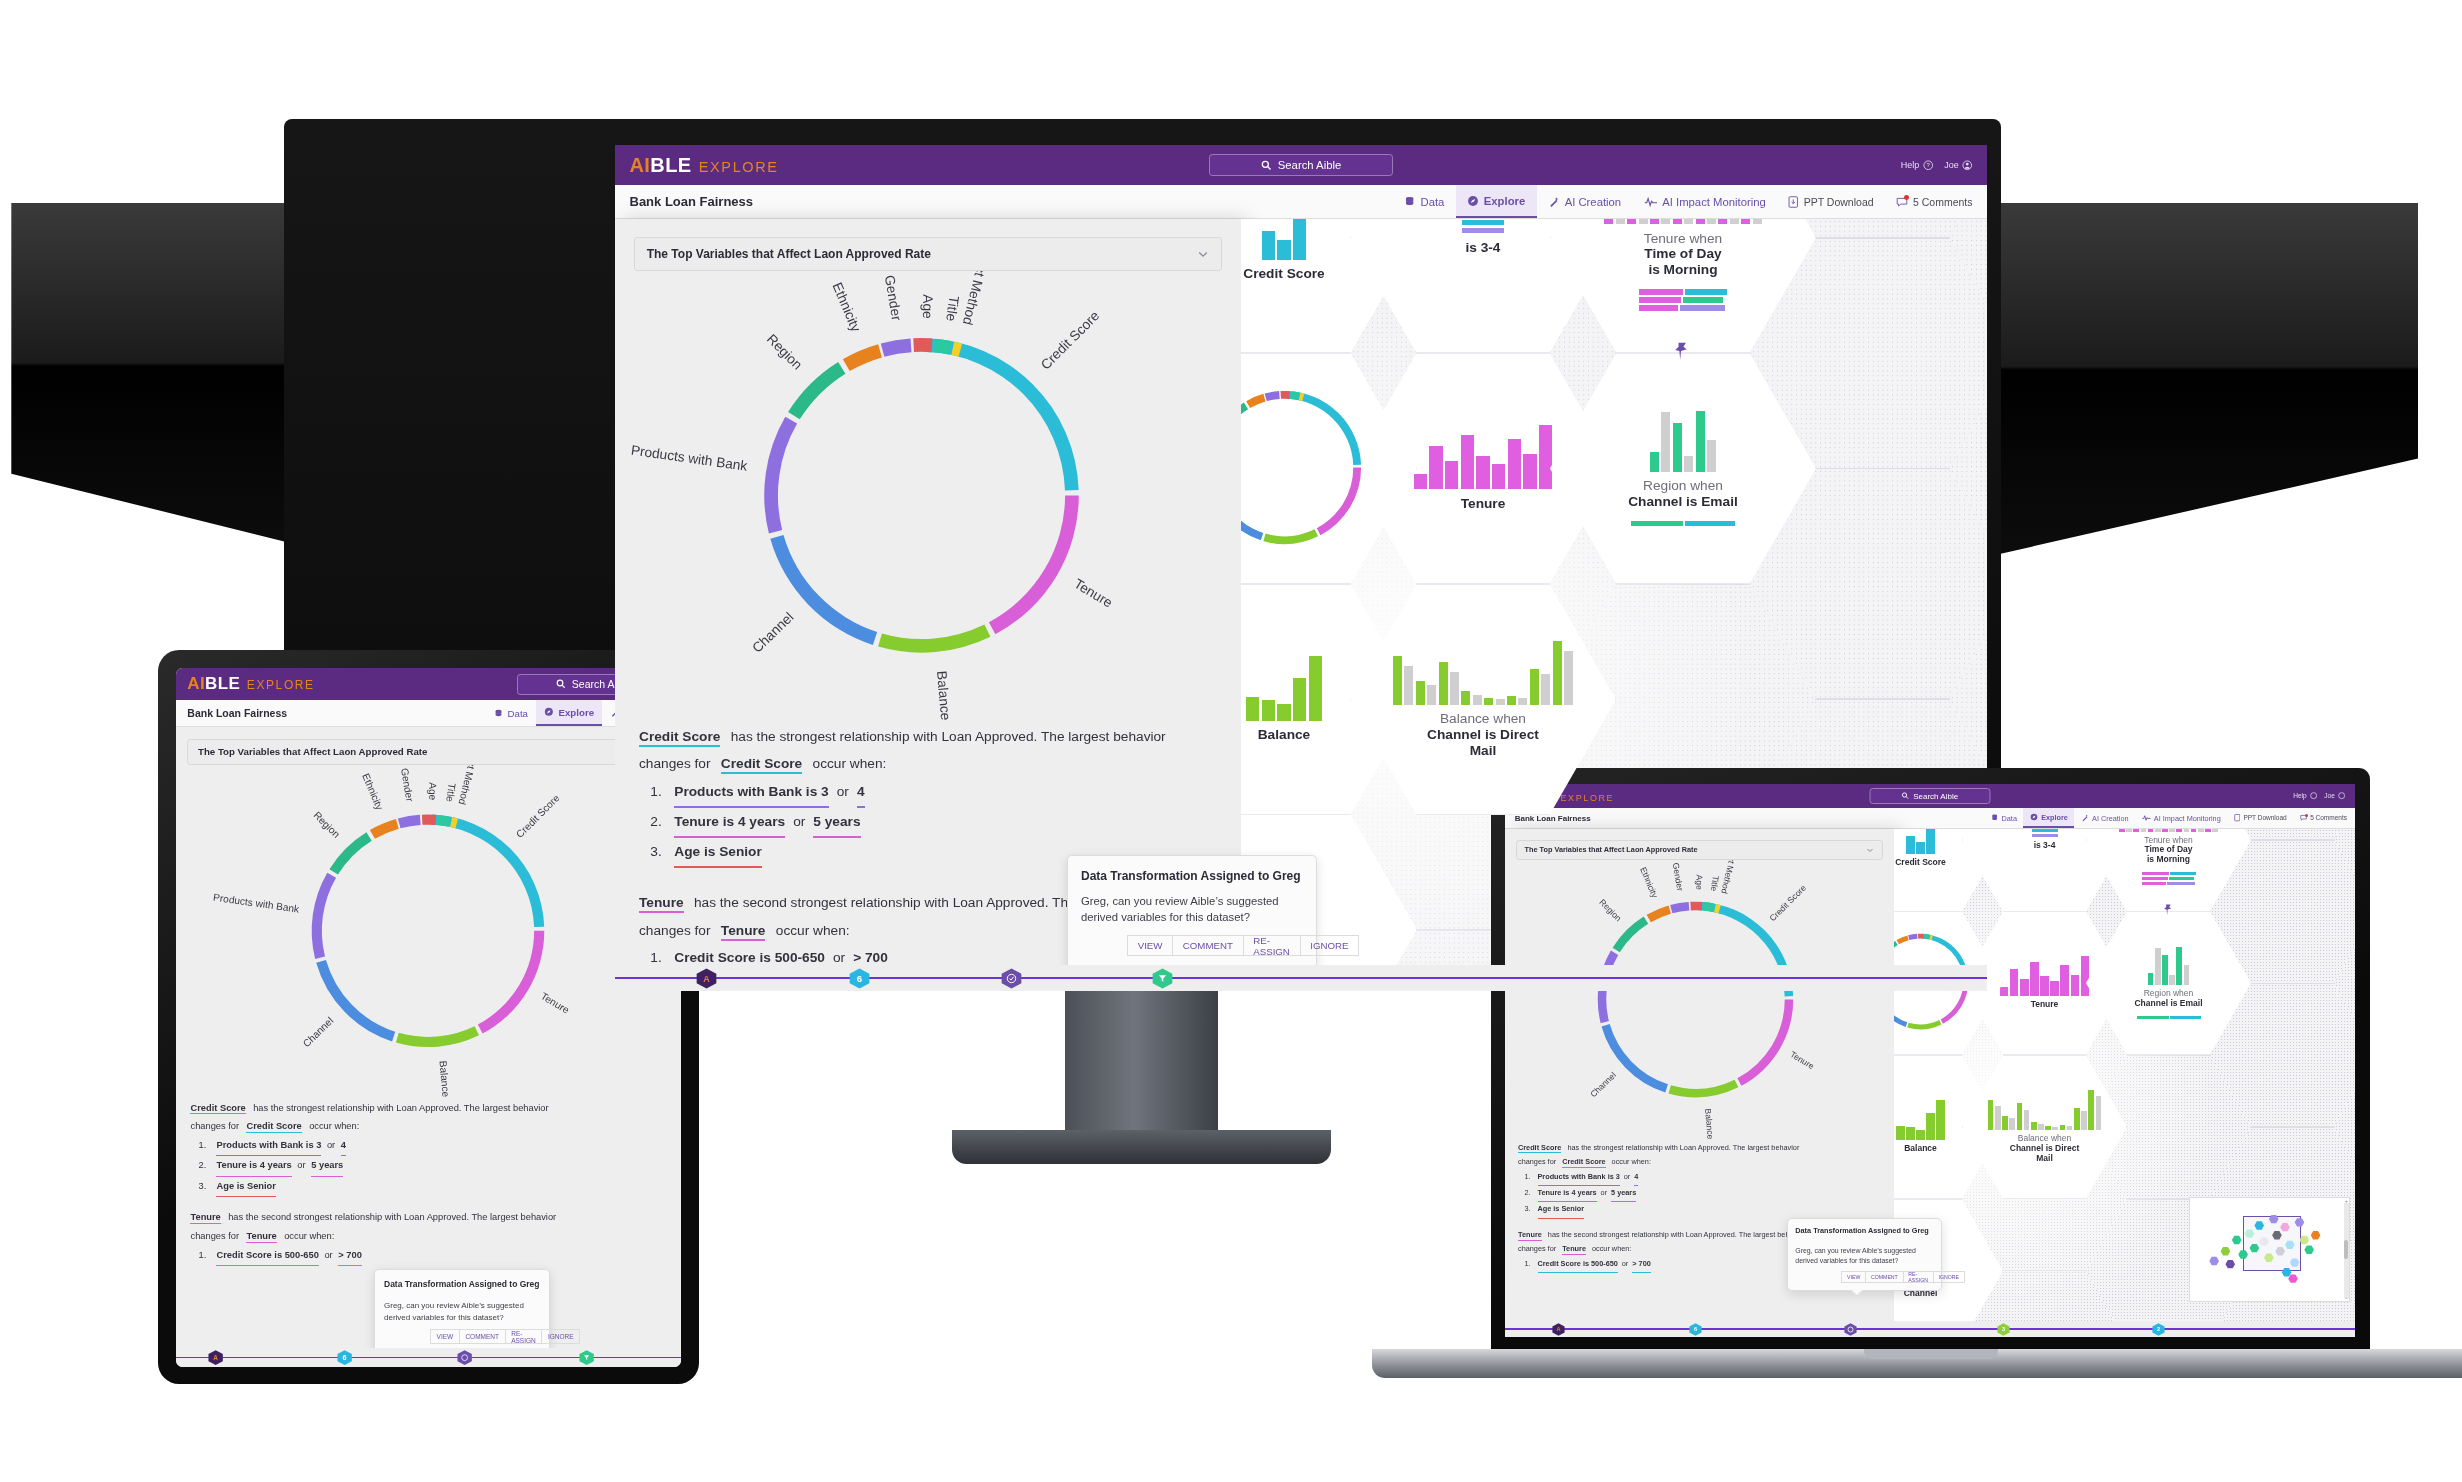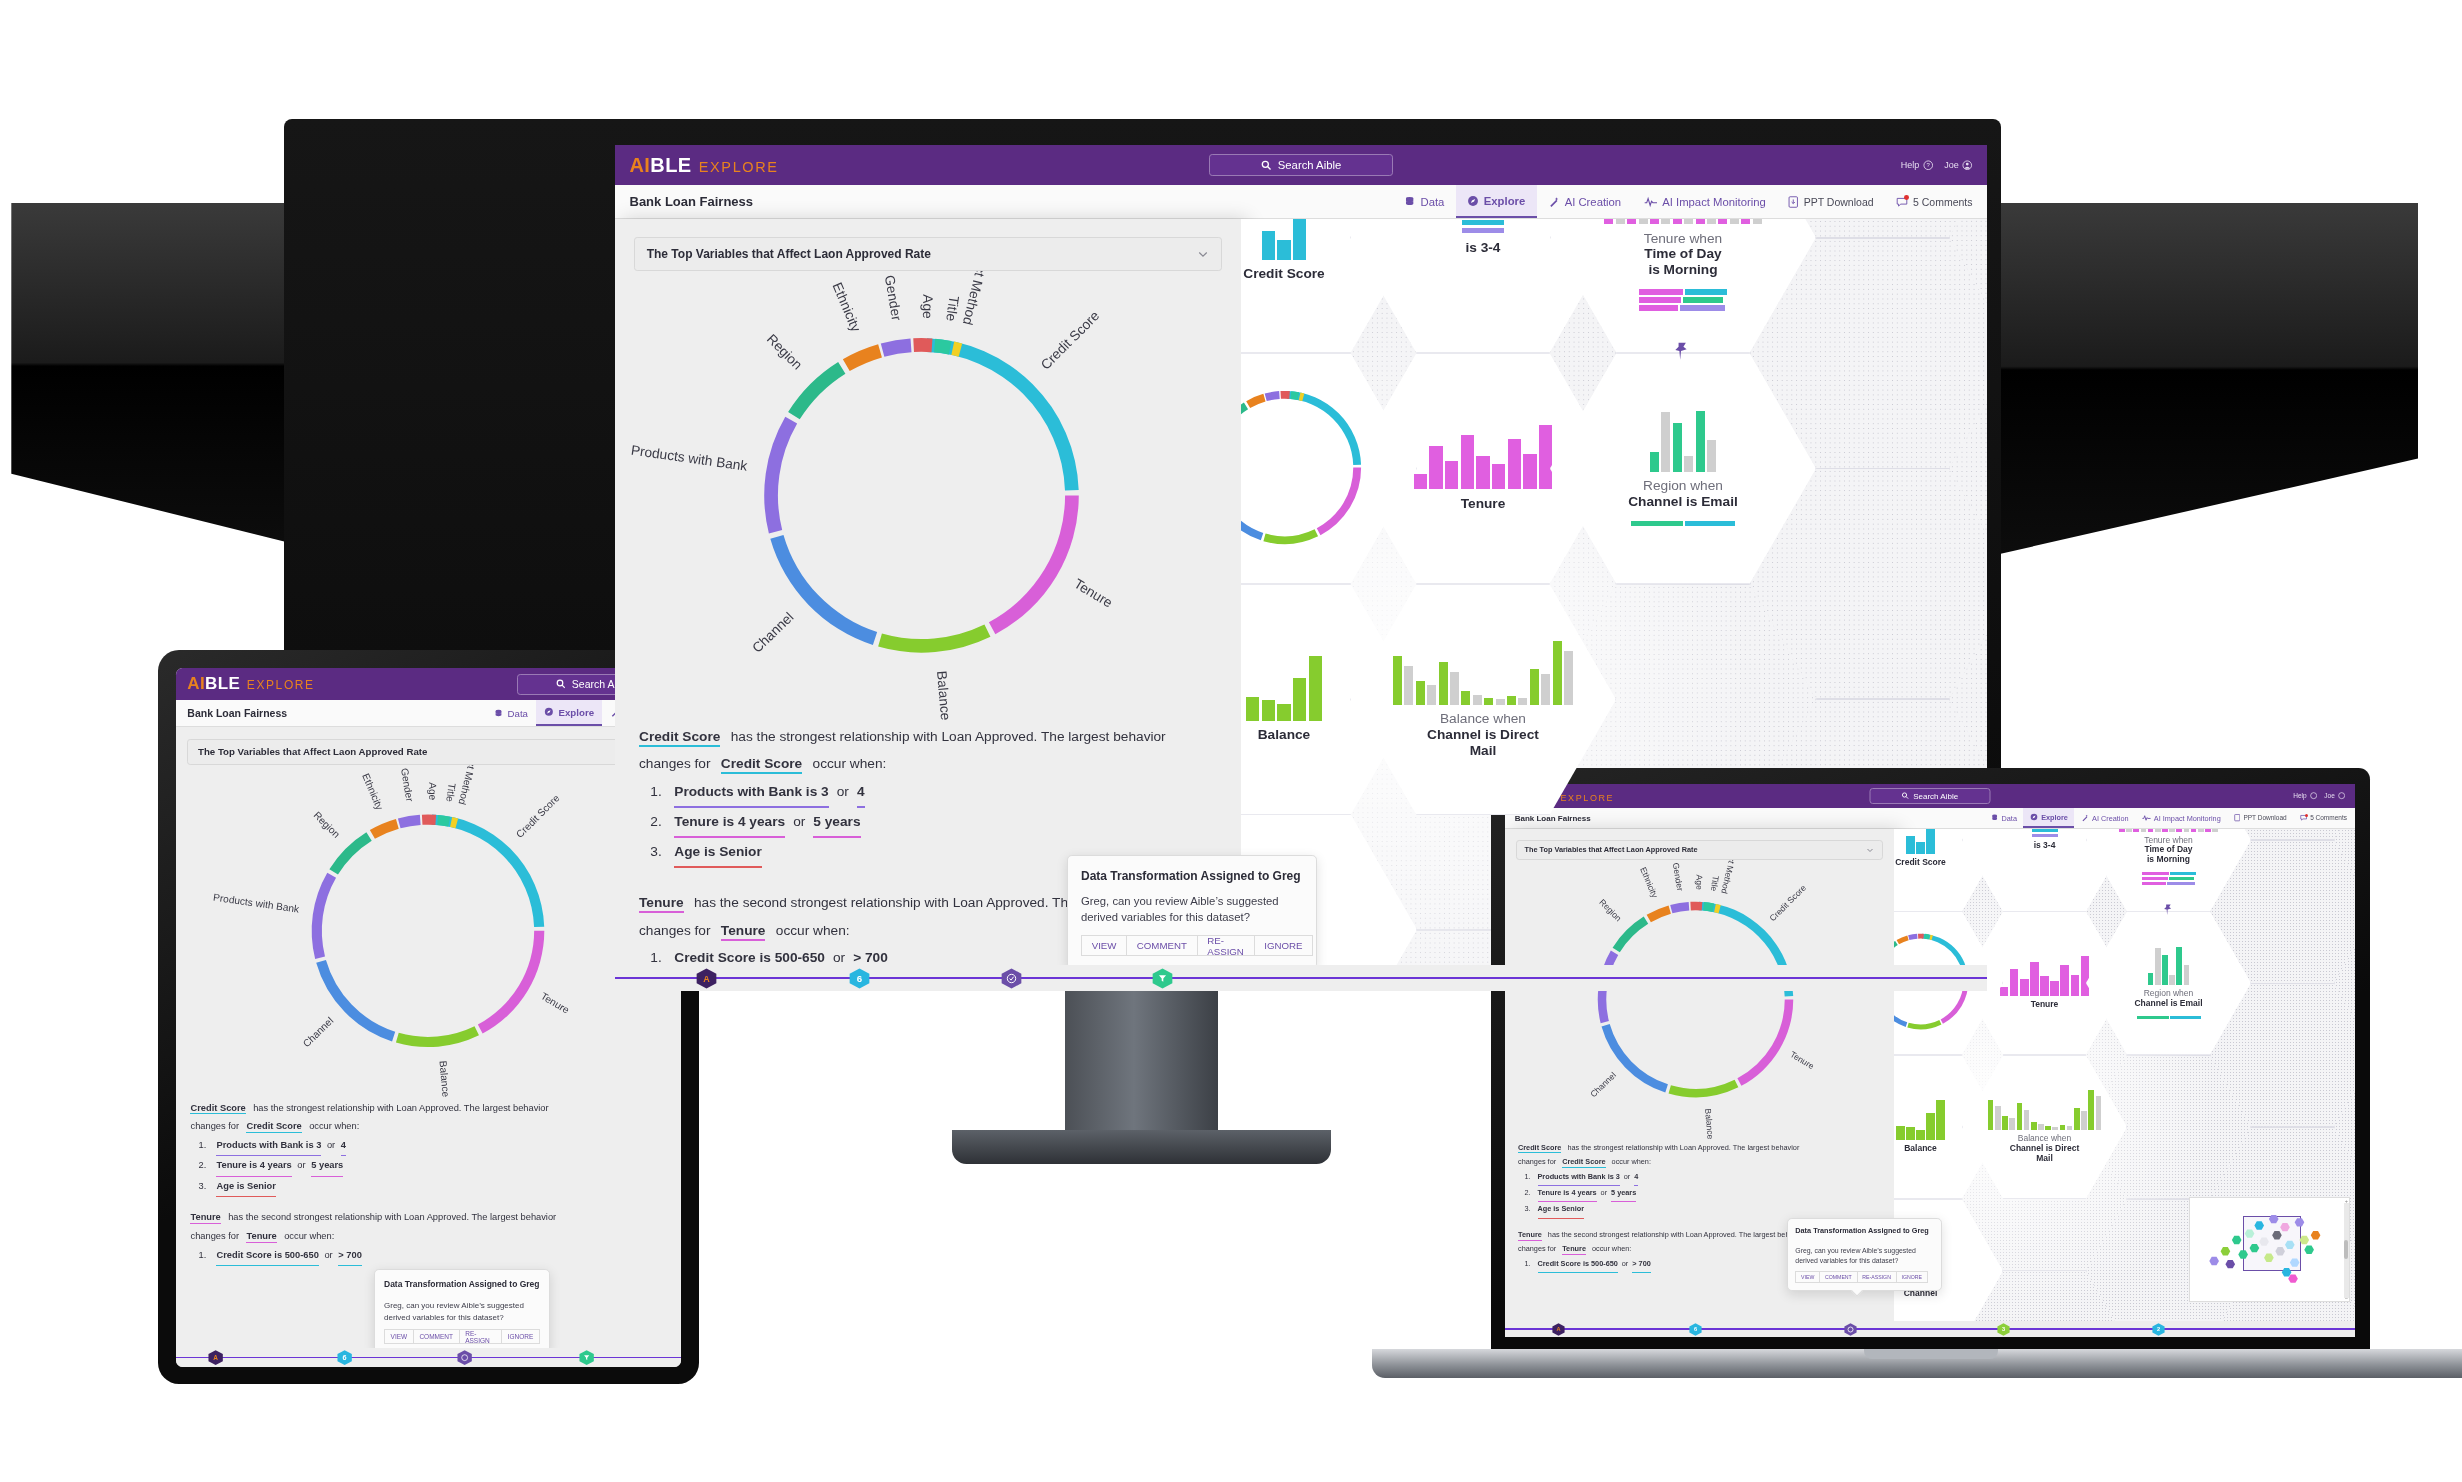--- a/index.html
+++ b/index.html
@@ -63,21 +63,21 @@
   .bars i { display: block; }
 
   .glow { position: absolute; border-radius: 50%;
           background: radial-gradient(closest-side, rgba(255,255,255,.92), rgba(255,255,255,0)); }
 
   
   .card { position: absolute; background: #fbfbfb; border: 0.8px solid #dcdcdc; border-radius: 4.8px;
           box-shadow: 0 3.2px 11.3px rgba(0,0,0,.12); z-index: 9; }
   .card .ttl { font-weight: 700; color: #2c2c38; }
   .card .bdy { color: #3d3d4a; margin-top: 11px; }
-  .cardbtns { display: flex; }
+  .cardbtns { display: flex; margin-left: 46px; }
   .cardbtns b { border: 0.8px solid #dcdcdc; color: #6b4ea8; font-weight: 400;
                 display: flex; align-items: center; justify-content: center; }
   .cardbtns b + b { border-left: none; }
   .card .tail { position: absolute; width: 11.3px; height: 11.3px; background: #fbfbfb;
                 border-right: 0.8px solid #dcdcdc; border-bottom: 0.8px solid #dcdcdc;
                 transform: rotate(45deg); }
 
   
   .timeline { position: absolute; left: 0; right: 0; display: flex; align-items: center;
               background: #eeeeee; z-index: 10; }

